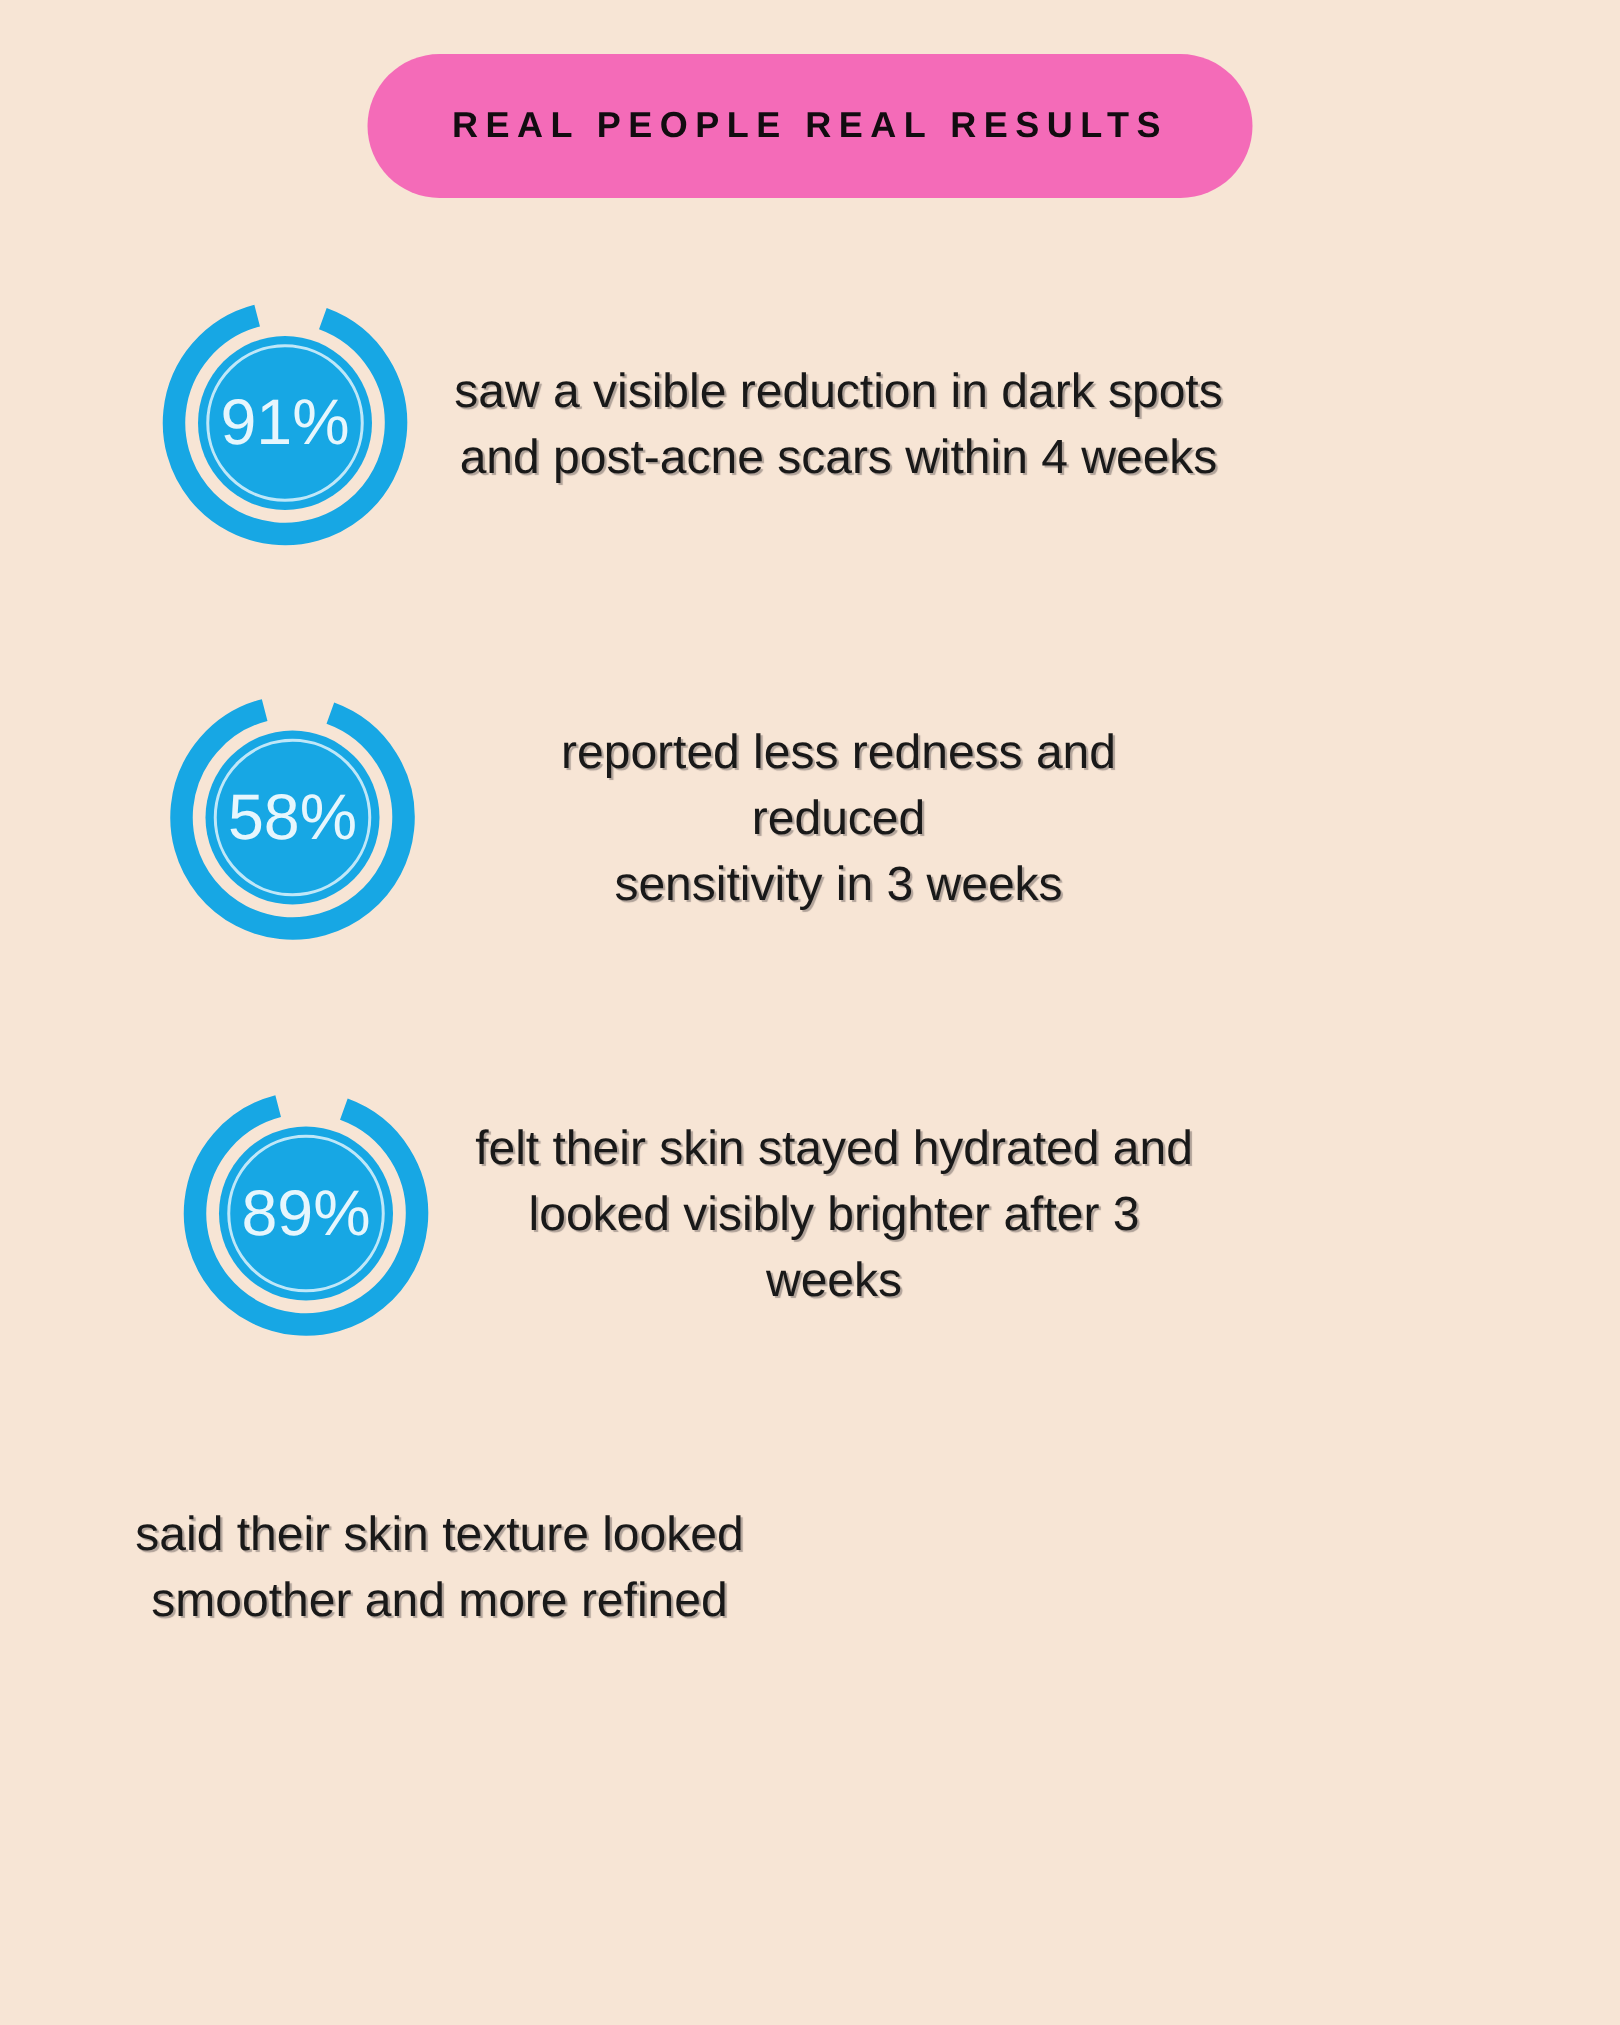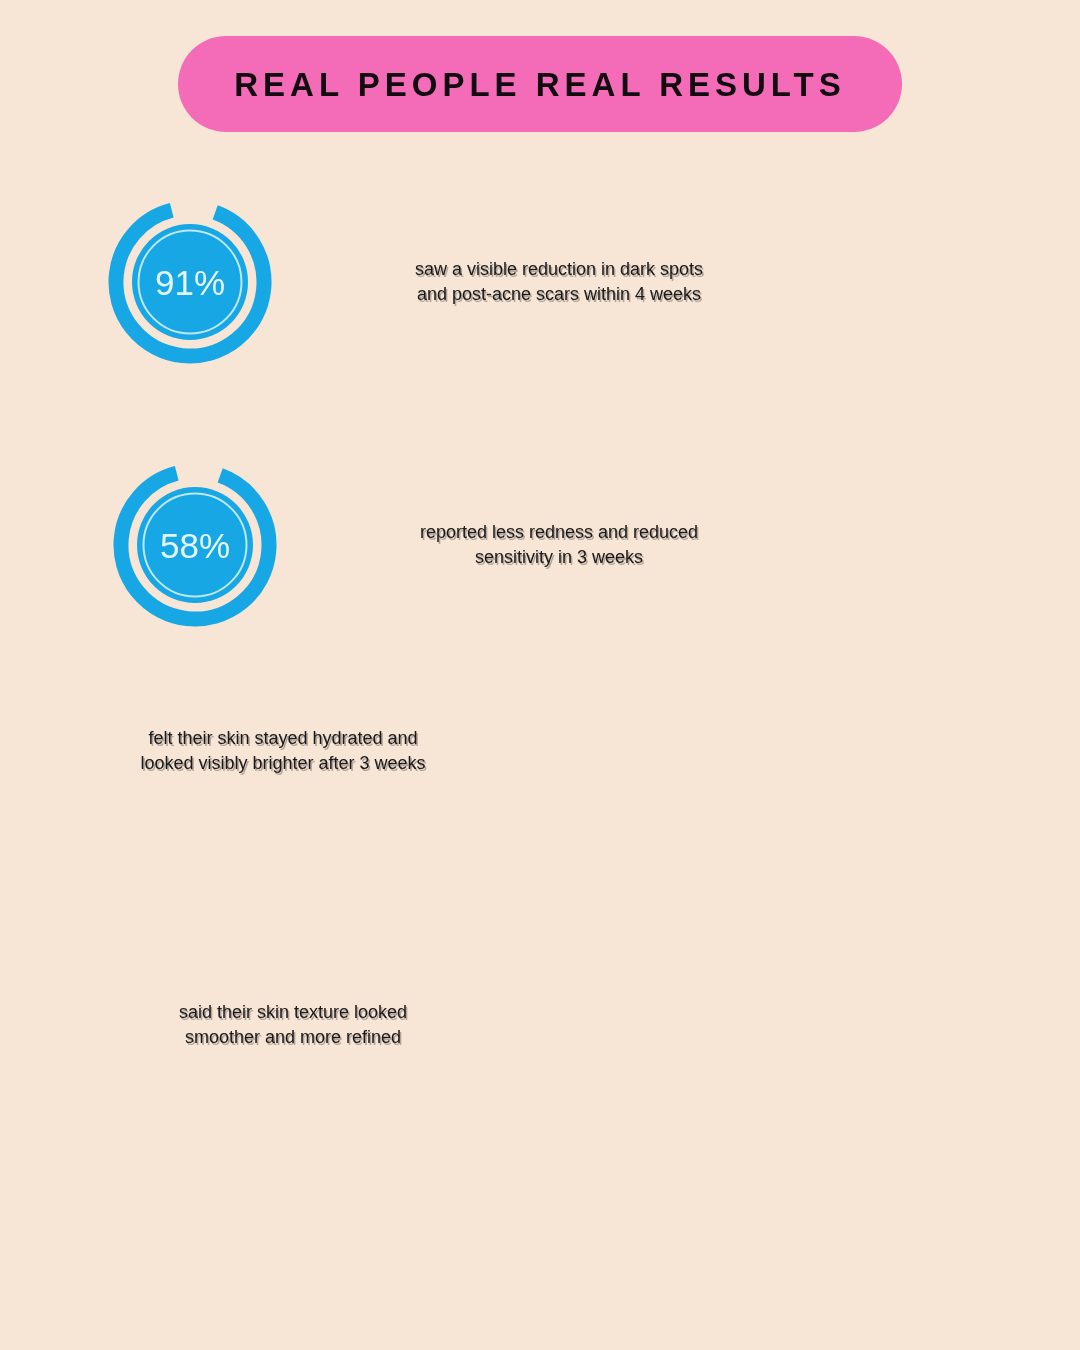--- a/index.html
+++ b/index.html
@@ -29,21 +29,21 @@
     border-radius: 999px;
     height: 96px;
     padding: 0 56px;
     min-width: 556px;
     display: flex;
     align-items: center;
     justify-content: center;
     box-sizing: border-box;
   }
   .title-text {
-    font-size: 33px;
+    font-size: 24px;
     font-weight: 700;
     letter-spacing: 5.0px;
     color: #120C10;
     white-space: nowrap;
     line-height: 1;
   }
 
   
   .stat-row {
     position: absolute;
@@ -70,28 +70,28 @@
   }
   .donut-label {
     position: absolute;
     left: 0;
     top: 0;
     width: 166px;
     height: 166px;
     display: flex;
     align-items: center;
     justify-content: center;
-    font-size: 35px;
+    font-size: 43px;
     color: #E6F6FD;
     letter-spacing: 0px;
     line-height: 1;
   }
 
   .stat-text {
-    font-size: 18px;
+    font-size: 32px;
     line-height: 1.38;
     color: #191919;
     text-align: center;
     text-shadow: 1.5px 1.5px 0.6px rgba(120,110,105,0.55);
     white-space: pre-line;
   }
   .stat-text-1 { width: 520px; margin-left: 26px; }
   .stat-text-2 { width: 490px; margin-left: 36px; }
   .stat-text-3 { width: 490px; margin-left: 24px; }
   .stat-text-4 { width: 430px; margin-left: 56px; }
@@ -125,20 +125,28 @@
       <circle cx="83" cy="83" r="58" fill="#17A7E4"></circle>
       <circle cx="83" cy="83" r="51.5" fill="none" stroke="#BFE7F8" stroke-width="2"></circle>
     </svg>
     <div class="donut-label">58%</div>
   </div>
   <div class="stat-text stat-text-2">reported less redness and reduced
 sensitivity in 3 weeks</div>
 </div>
 
 <div class="stat-row stat-row-3">
+  <div class="donut">
+    <svg width="166" height="166" viewBox="0 0 166 166">
+      <circle cx="83" cy="83" r="74" fill="none" stroke="#17A7E4" stroke-width="15" stroke-dasharray="420 45" stroke-dashoffset="-18" transform="rotate(-84 83 83)"></circle>
+      <circle cx="83" cy="83" r="58" fill="#17A7E4"></circle>
+      <circle cx="83" cy="83" r="51.5" fill="none" stroke="#BFE7F8" stroke-width="2"></circle>
+    </svg>
+    <div class="donut-label">89%</div>
+  </div>
   <div class="stat-text stat-text-3">felt their skin stayed hydrated and
 looked visibly brighter after 3 weeks</div>
 </div>
 
 <div class="stat-row stat-row-4">
   <div class="stat-text stat-text-4">said their skin texture looked
 smoother and more refined</div>
 </div>
 
 </body></html>

